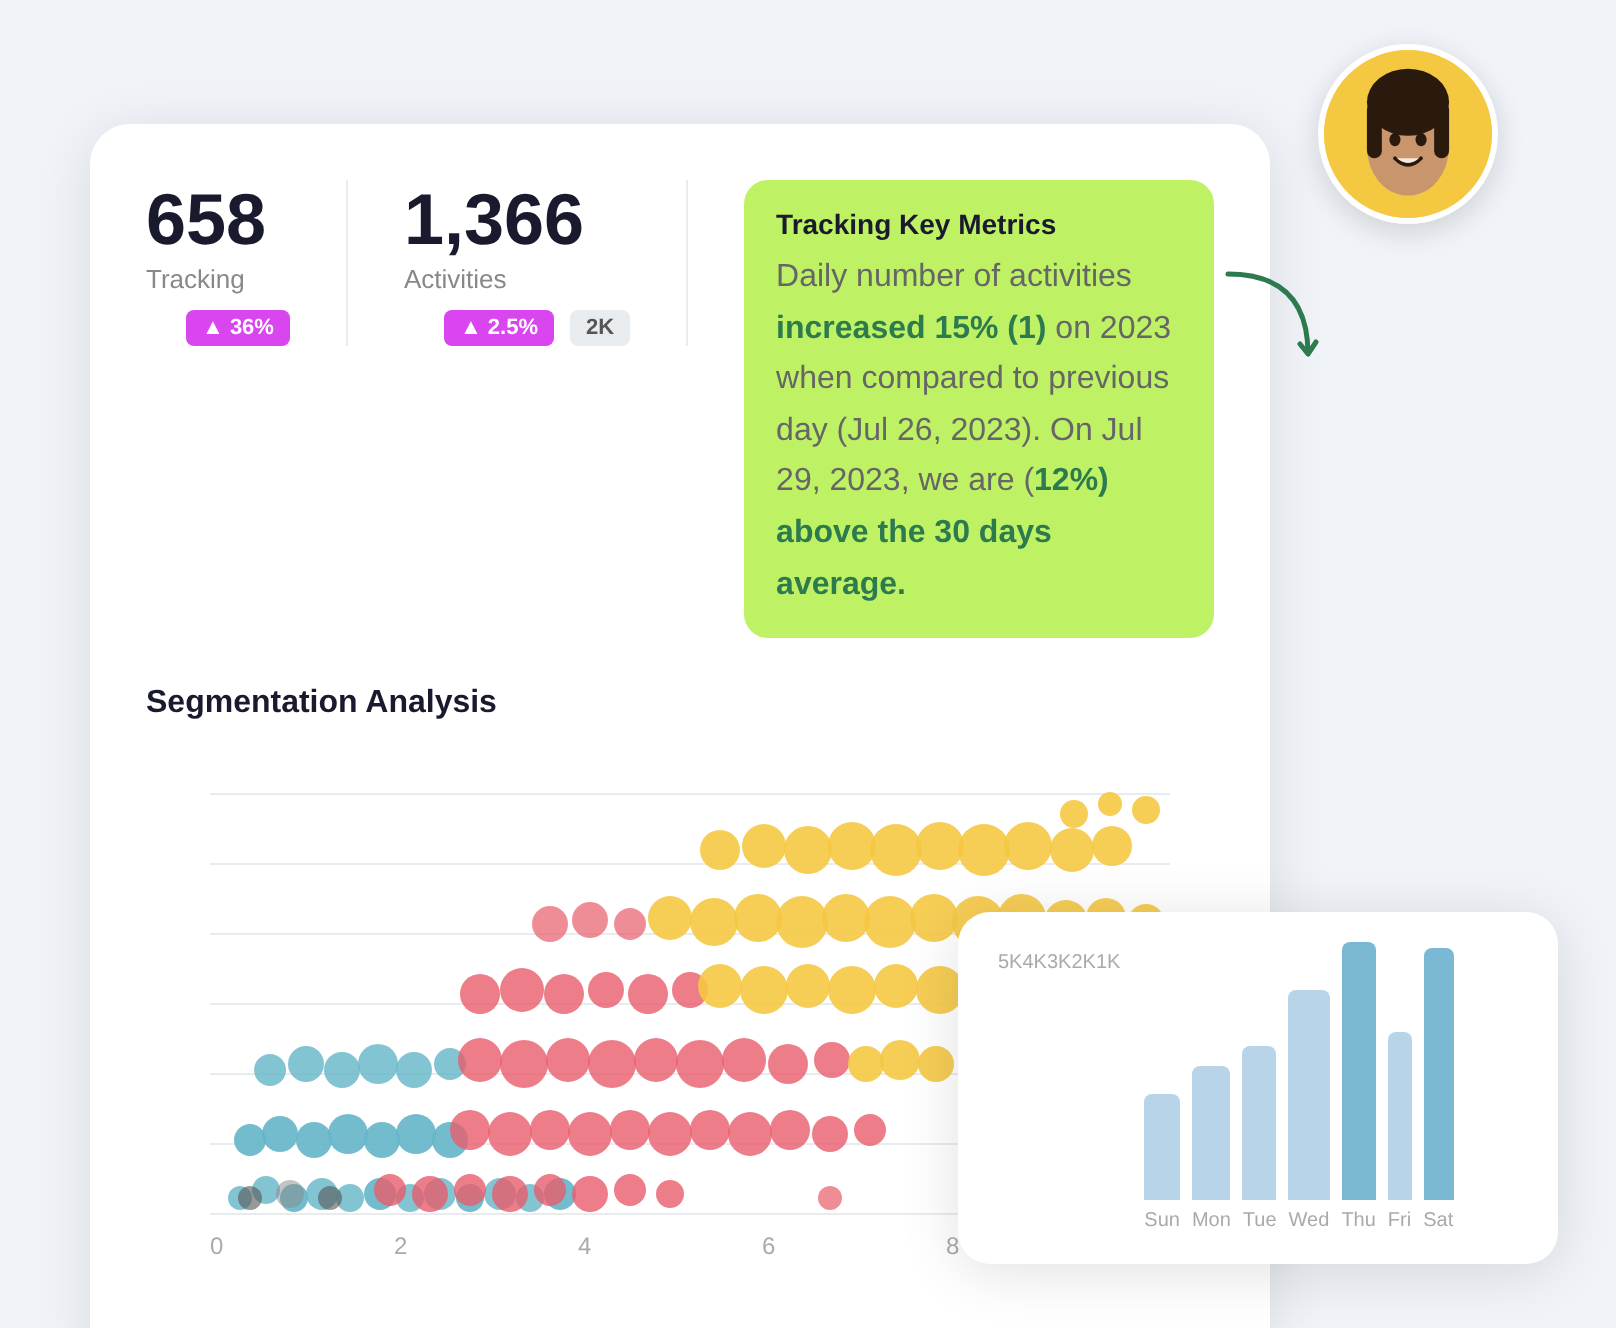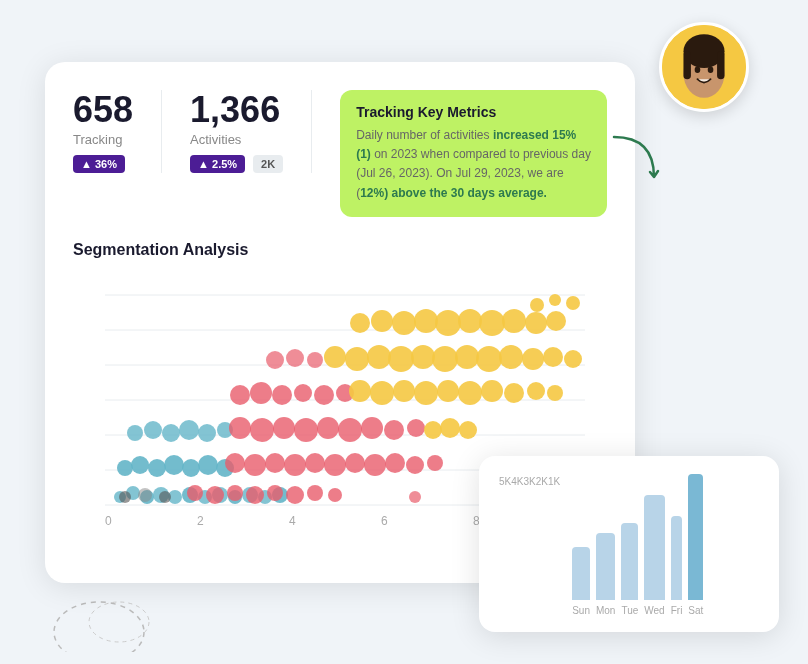--- a/index.html
+++ b/index.html
@@ -66,29 +66,30 @@
       margin-bottom: 8px;
     }
 
     .badge-row {
       display: flex;
       align-items: center;
       gap: 8px;
     }
 
     .badge-green {
-      background: #4c1d95;
+      background: #d946ef;
       color: #fff;
       font-size: 11px;
       font-weight: 600;
       padding: 3px 8px;
       border-radius: 4px;
       display: flex;
       align-items: center;
       gap: 2px;
+      margin-left: 20px;
     }
 
     .badge-gray {
       background: #e8ecef;
       color: #555;
       font-size: 11px;
       font-weight: 600;
       padding: 3px 8px;
       border-radius: 4px;
     }
@@ -103,21 +104,21 @@
     }
 
     .tracking-title {
       font-size: 14px;
       font-weight: 700;
       color: #1a1a2e;
       margin-bottom: 6px;
     }
 
     .tracking-text {
-      font-size: 12px;
+      font-size: 16px;
       color: #666;
       line-height: 1.6;
     }
 
     .highlight-green {
       color: #2d7a4f;
       font-weight: 600;
     }
 
     
@@ -465,20 +466,24 @@
         <div class="bar-group">
           <div class="bar" style="height: 77px;"></div>
           <span class="bar-label">Tue</span>
         </div>
 
         <div class="bar-group">
           <div class="bar" style="height: 105px;"></div>
           <span class="bar-label">Wed</span>
         </div>
 
+        <div class="bar-group">
+          <div class="bar" style="height: 129px; background:#7ab8d4;"></div>
+          <span class="bar-label">Thu</span>
+        </div>
 
         <div class="bar-group">
           <div class="bar" style="height: 84px;"></div>
           <span class="bar-label">Fri</span>
         </div>
 
         <div class="bar-group">
           <div class="bar" style="height: 126px; background:#7ab8d4;"></div>
           <span class="bar-label">Sat</span>
         </div>

